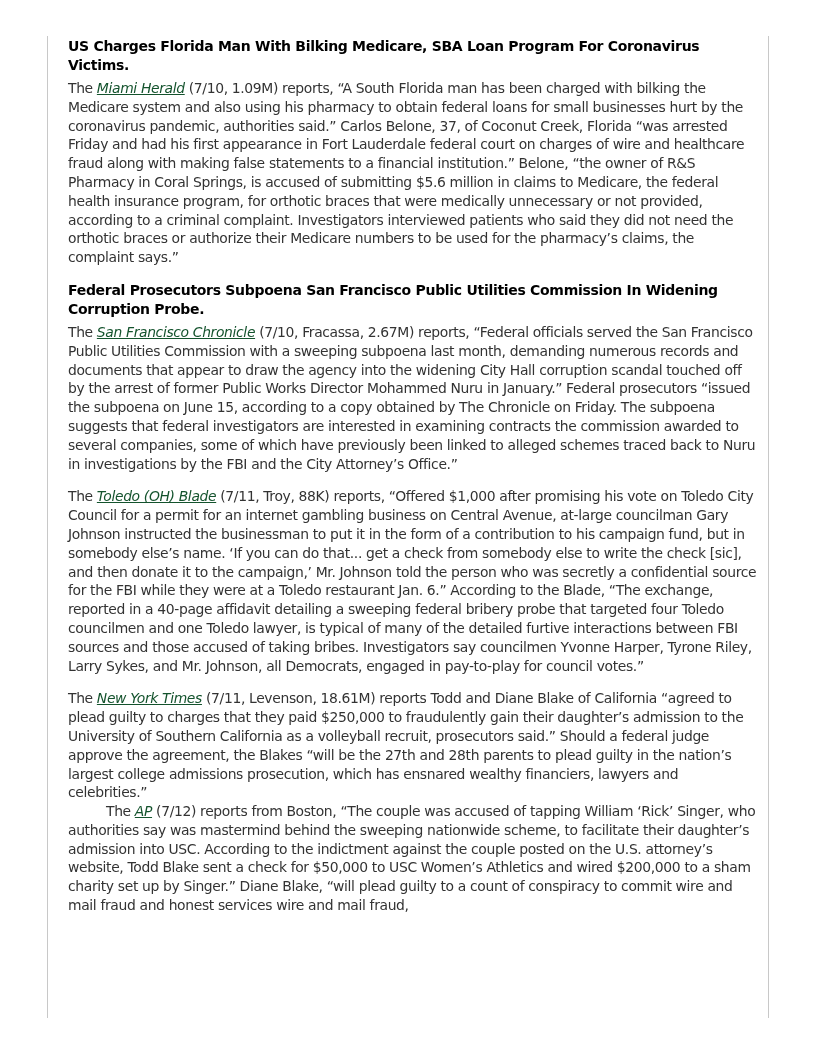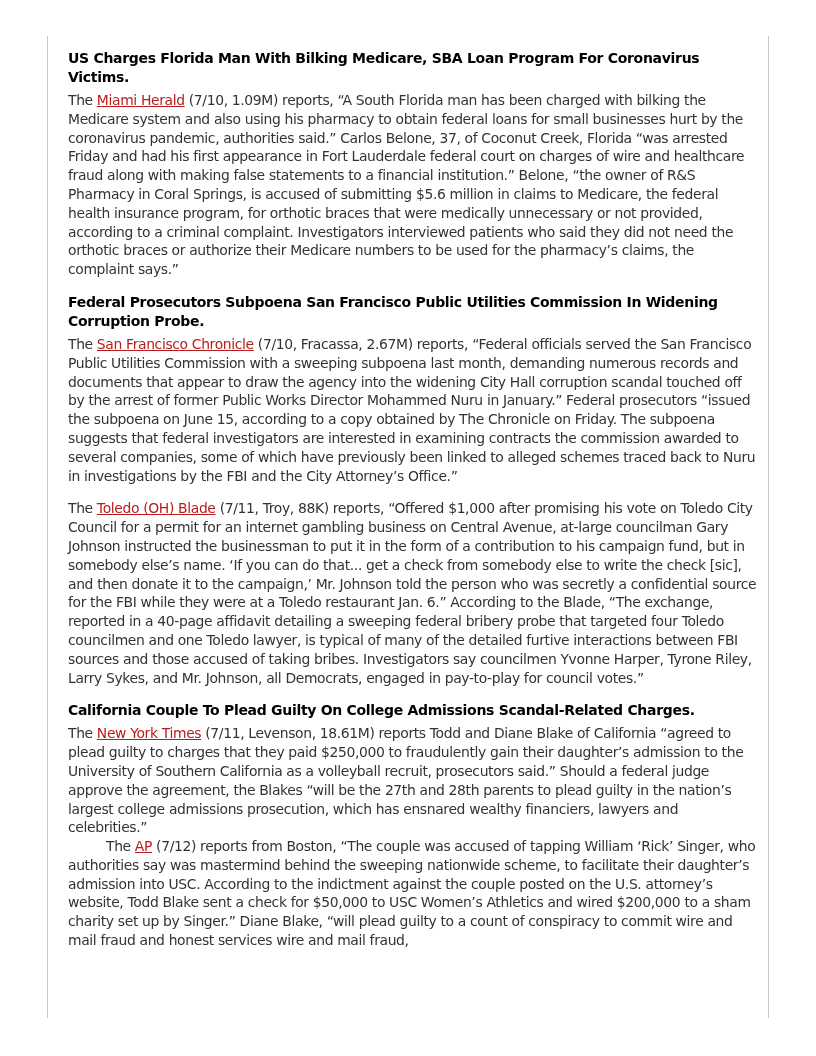--- a/index.html
+++ b/index.html
@@ -14,32 +14,32 @@
     .content {
       position: absolute;
       left: 68px; top: 37px;
       width: 690px;
       font-family: "DejaVu Sans", sans-serif;
       font-size: 13.9px;
       line-height: 18.8px;
       color: #333333;
       letter-spacing: -0.35px;
     }
-    .article { margin: 12px 0 14px 0; }
+    .article { margin: 0 0 14px 0; }
     .headline {
       font-weight: bold;
       color: #000000;
       margin: 0 0 4px 0;
       font-size: 14px;
       line-height: 19px;
       letter-spacing: -0.3px;
     }
     .para { margin: 0; }
     .para.indent { text-indent: 38px; }
-    a.src { color: #b91c1c; text-decoration: underline; }
+    a.src { color: #14532d; text-decoration: underline; font-style: italic; }
   </style>
 </head>
 <body>
 
 <div class="frame"></div>
 
 <div class="content">
 
   <div class="article">
     <div class="headline">US Charges Florida Man With Bilking Medicare, SBA Loan Program For Coronavirus Victims.</div>
@@ -49,18 +49,17 @@
   <div class="article">
     <div class="headline">Federal Prosecutors Subpoena San Francisco Public Utilities Commission In Widening Corruption Probe.</div>
     <p class="para"><span>The </span><a class="src" href="#">San Francisco Chronicle</a><span> (7/10, Fracassa, 2.67M) reports, “Federal officials served the San Francisco Public Utilities Commission with a sweeping subpoena last month, demanding numerous records and documents that appear to draw the agency into the widening City Hall corruption scandal touched off by the arrest of former Public Works Director Mohammed Nuru in January.” Federal prosecutors “issued the subpoena on June 15, according to a copy obtained by The Chronicle on Friday. The subpoena suggests that federal investigators are interested in examining contracts the commission awarded to several companies, some of which have previously been linked to alleged schemes traced back to Nuru in investigations by the FBI and the City Attorney’s Office.”</span></p>
   </div>
 
   <div class="article">
     <p class="para"><span>The </span><a class="src" href="#">Toledo (OH) Blade</a><span> (7/11, Troy, 88K) reports, “Offered $1,000 after promising his vote on Toledo City Council for a permit for an internet gambling business on Central Avenue, at-large councilman Gary Johnson instructed the businessman to put it in the form of a contribution to his campaign fund, but in somebody else’s name. ‘If you can do that... get a check from somebody else to write the check [sic], and then donate it to the campaign,’ Mr. Johnson told the person who was secretly a confidential source for the FBI while they were at a Toledo restaurant Jan. 6.” According to the Blade, “The exchange, reported in a 40-page affidavit detailing a sweeping federal bribery probe that targeted four Toledo councilmen and one Toledo lawyer, is typical of many of the detailed furtive interactions between FBI sources and those accused of taking bribes. Investigators say councilmen Yvonne Harper, Tyrone Riley, Larry Sykes, and Mr. Johnson, all Democrats, engaged in pay-to-play for council votes.”</span></p>
   </div>
 
   <div class="article">
-    <div class="headline">California Couple To Plead Guilty On College Admissions Scandal-Related Charges.</div>
     <p class="para"><span>The </span><a class="src" href="#">New York Times</a><span> (7/11, Levenson, 18.61M) reports Todd and Diane Blake of California “agreed to plead guilty to charges that they paid $250,000 to fraudulently gain their daughter’s admission to the University of Southern California as a volleyball recruit, prosecutors said.” Should a federal judge approve the agreement, the Blakes “will be the 27th and 28th parents to plead guilty in the nation’s largest college admissions prosecution, which has ensnared wealthy financiers, lawyers and celebrities.”</span></p>
     <p class="para indent"><span>The </span><a class="src" href="#">AP</a><span> (7/12) reports from Boston, “The couple was accused of tapping William ‘Rick’ Singer, who authorities say was mastermind behind the sweeping nationwide scheme, to facilitate their daughter’s admission into USC. According to the indictment against the couple posted on the U.S. attorney’s website, Todd Blake sent a check for $50,000 to USC Women’s Athletics and wired $200,000 to a sham charity set up by Singer.” Diane Blake, “will plead guilty to a count of conspiracy to commit wire and mail fraud and honest services wire and mail fraud,</span></p>
   </div>
 
 </div>
 
 </body></html>

